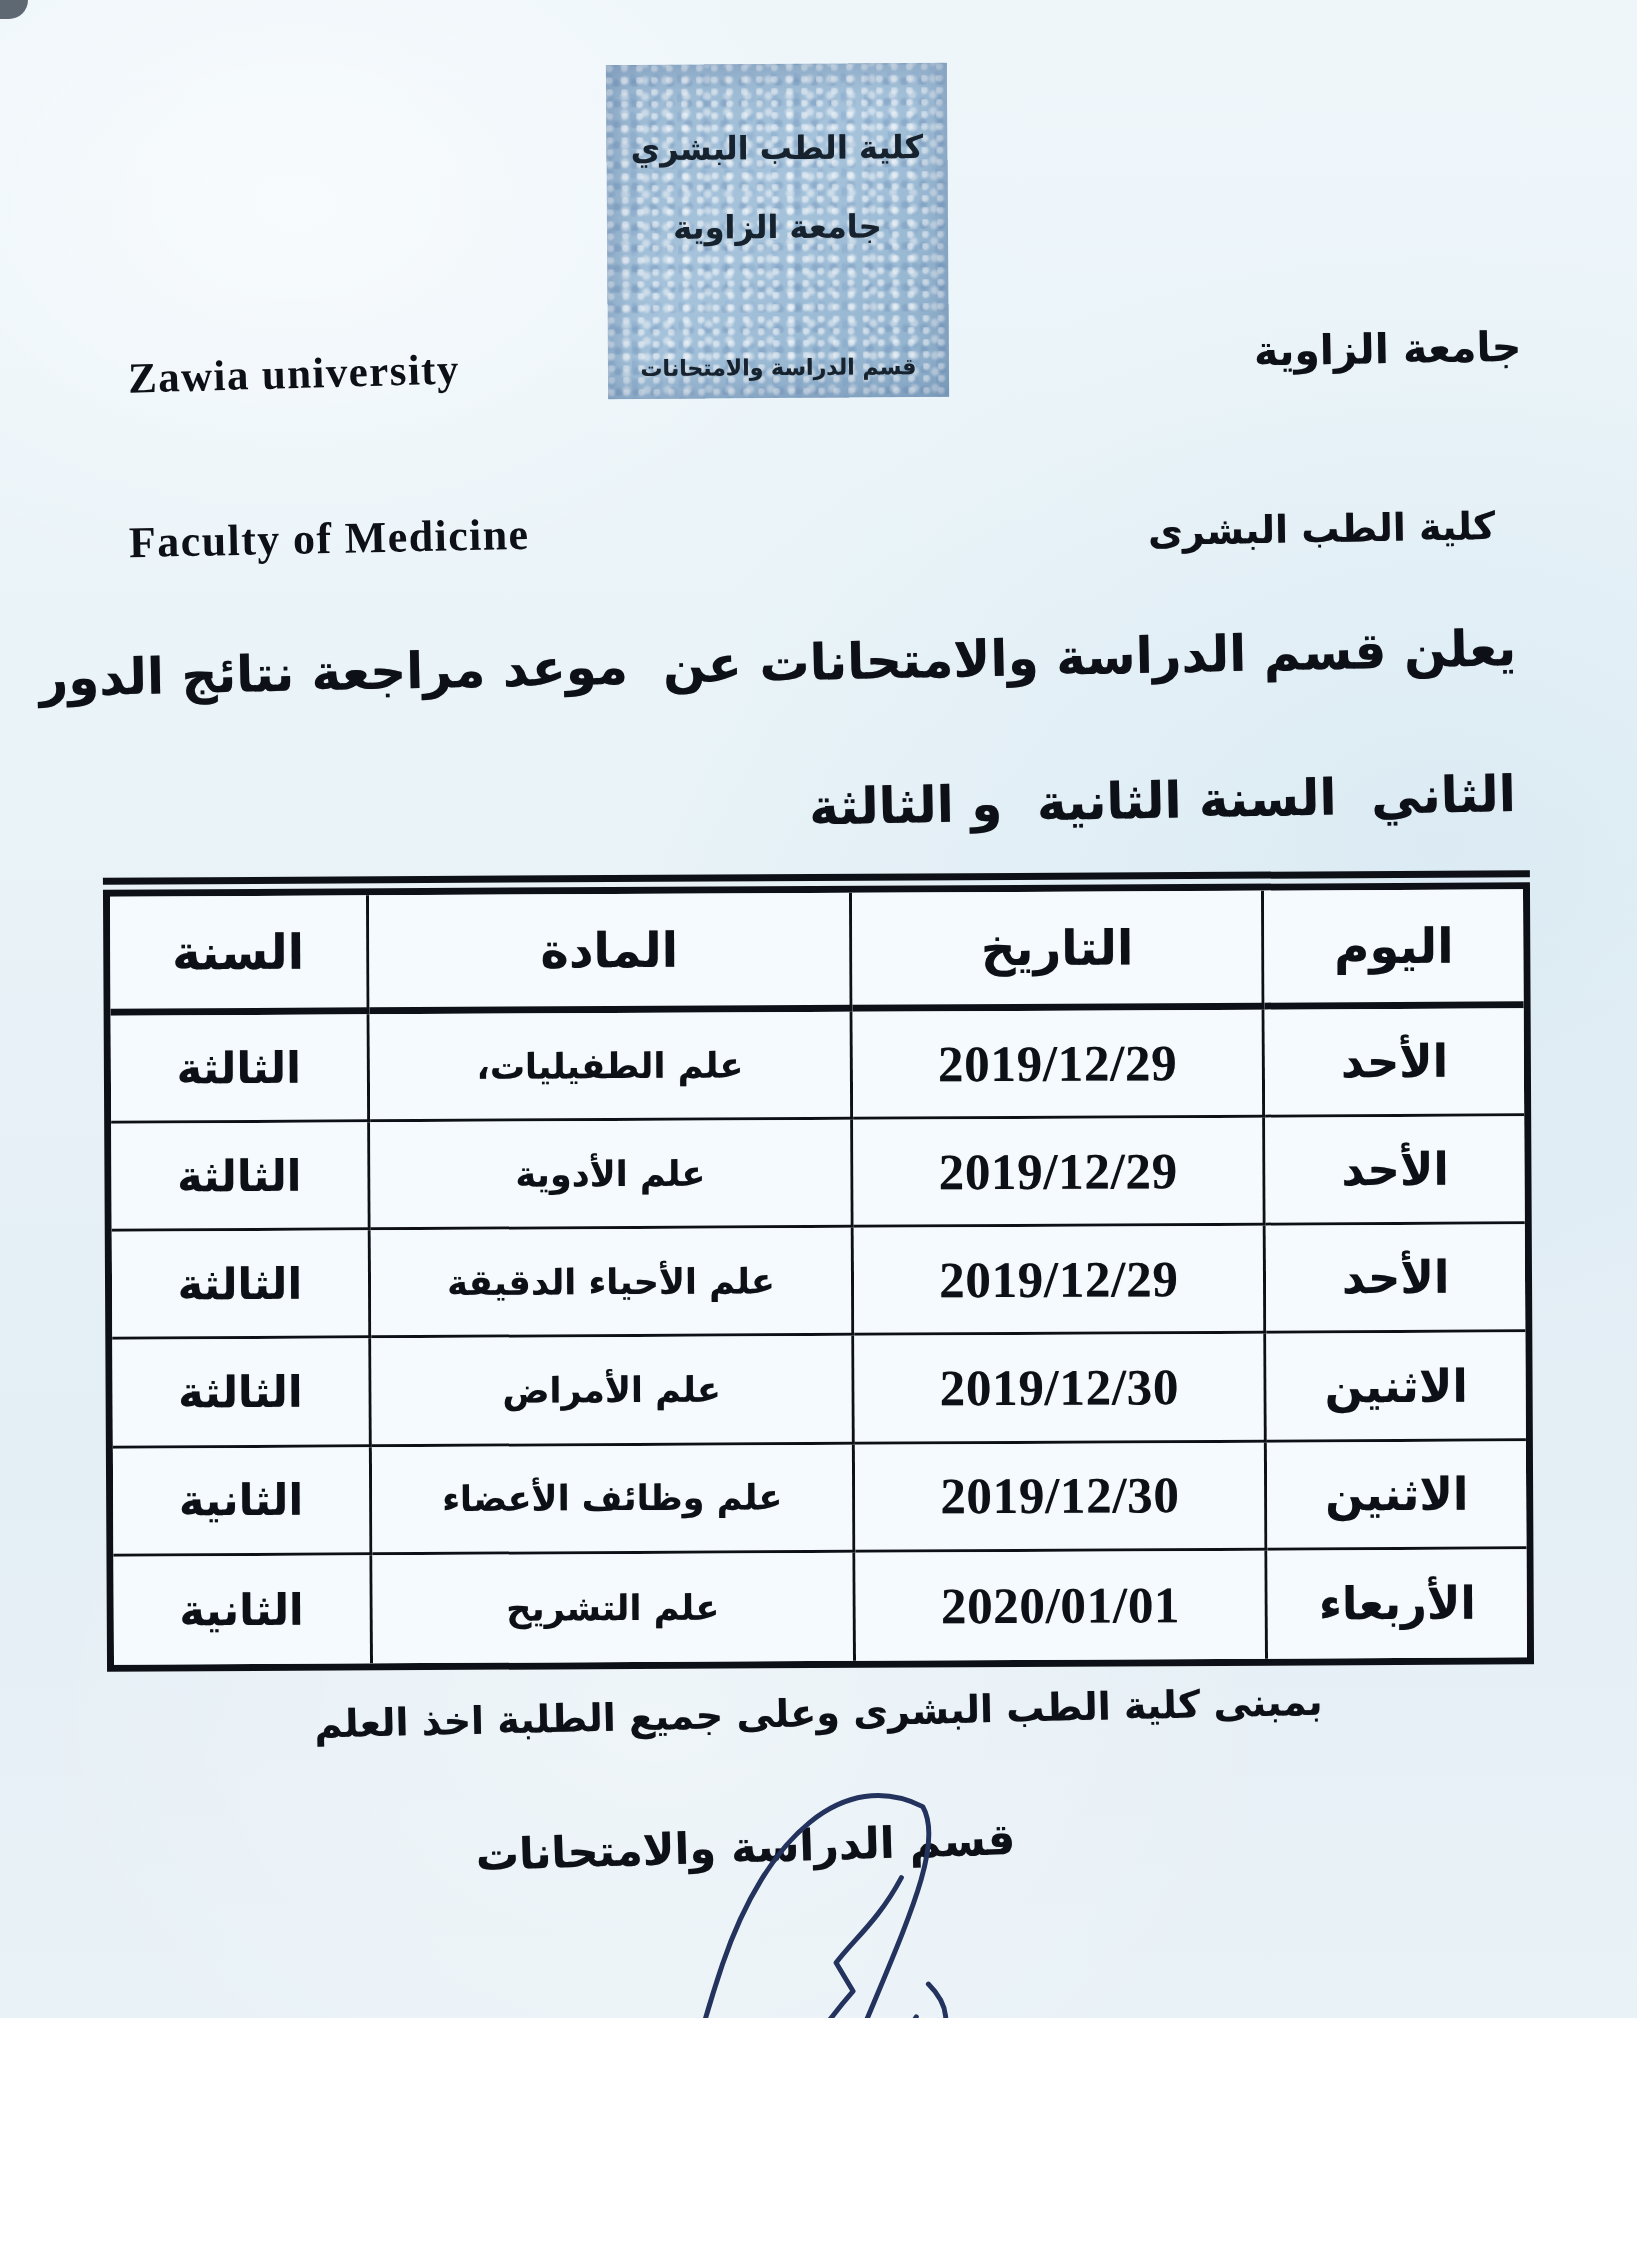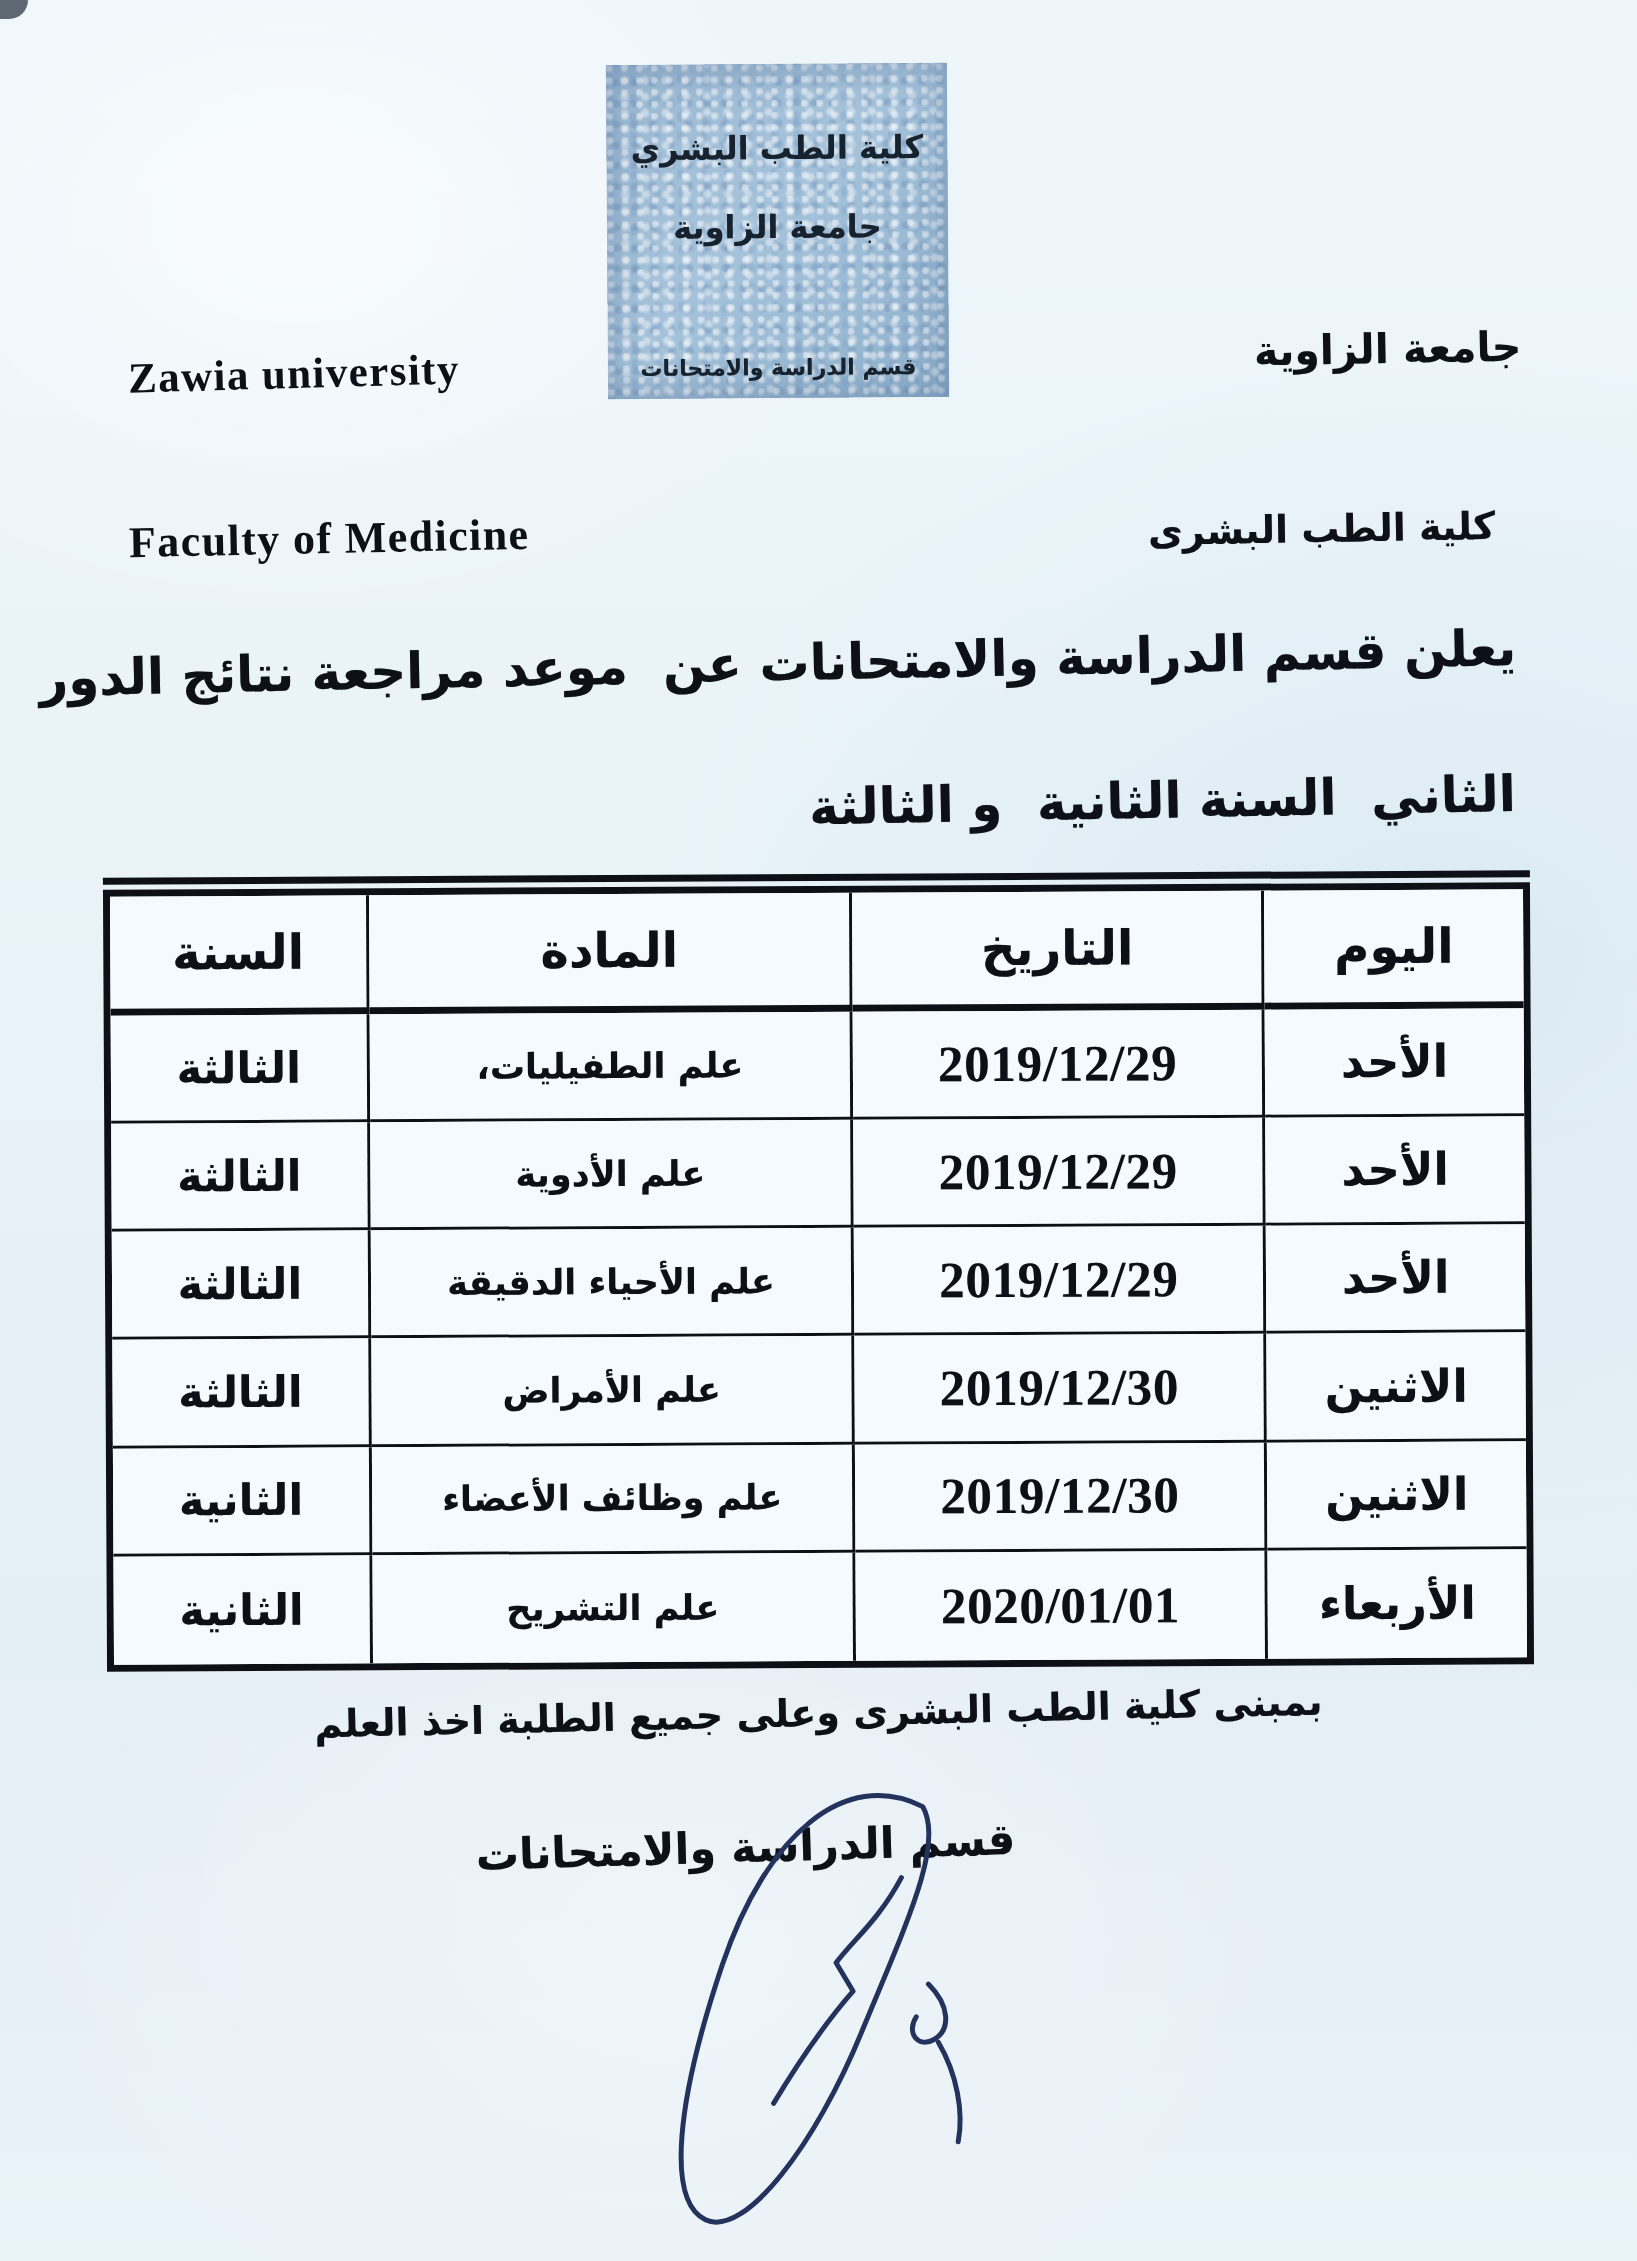--- a/index.html
+++ b/index.html
@@ -8,21 +8,21 @@
     --stamp-bg:#a6c3db;
     --stamp-ink:#17222f;
     --cell-bg:#f4fafd;
     --signature-ink:#23335d;
   }
   *{box-sizing:border-box;}
   html,body{margin:0;padding:0;}
   body{font-family:"DejaVu Sans",sans-serif;}
   .page{
     position:relative;
-    width:1637px;height:2261px;
+    width:1637px;height:2018px;
     overflow:hidden;
     background:
       radial-gradient(ellipse 923px 639px at 18% 10%, rgba(255,255,255,.6), rgba(255,255,255,0) 62%),
       radial-gradient(ellipse 1207px 923px at 88% 42%, rgba(198,222,236,.38), rgba(198,222,236,0) 65%),
       radial-gradient(ellipse 1065px 781px at 40% 85%, rgba(255,255,255,.35), rgba(255,255,255,0) 60%),
       linear-gradient(180deg,#eef6fa 0%, var(--page-bg) 38%, #e4eef5 72%, #e9f2f7 100%);
     color:var(--ink);
   }
   .corner-smudge{
     position:absolute;left:0;top:0;width:28px;height:18.5px;

